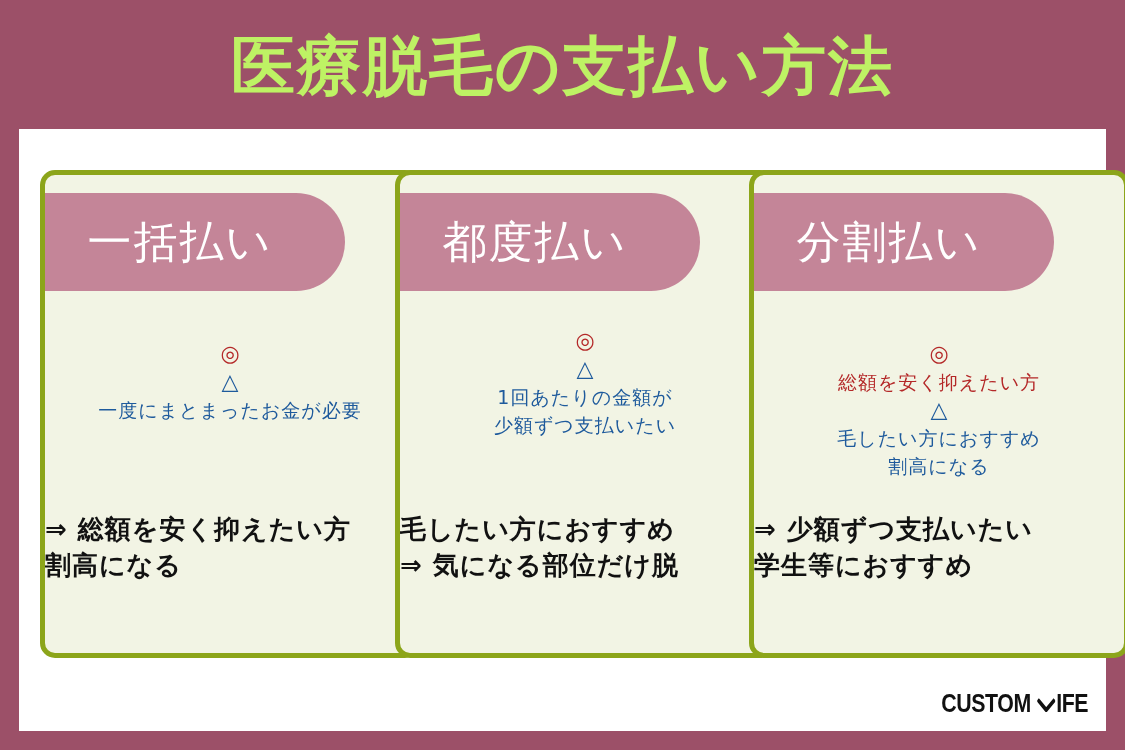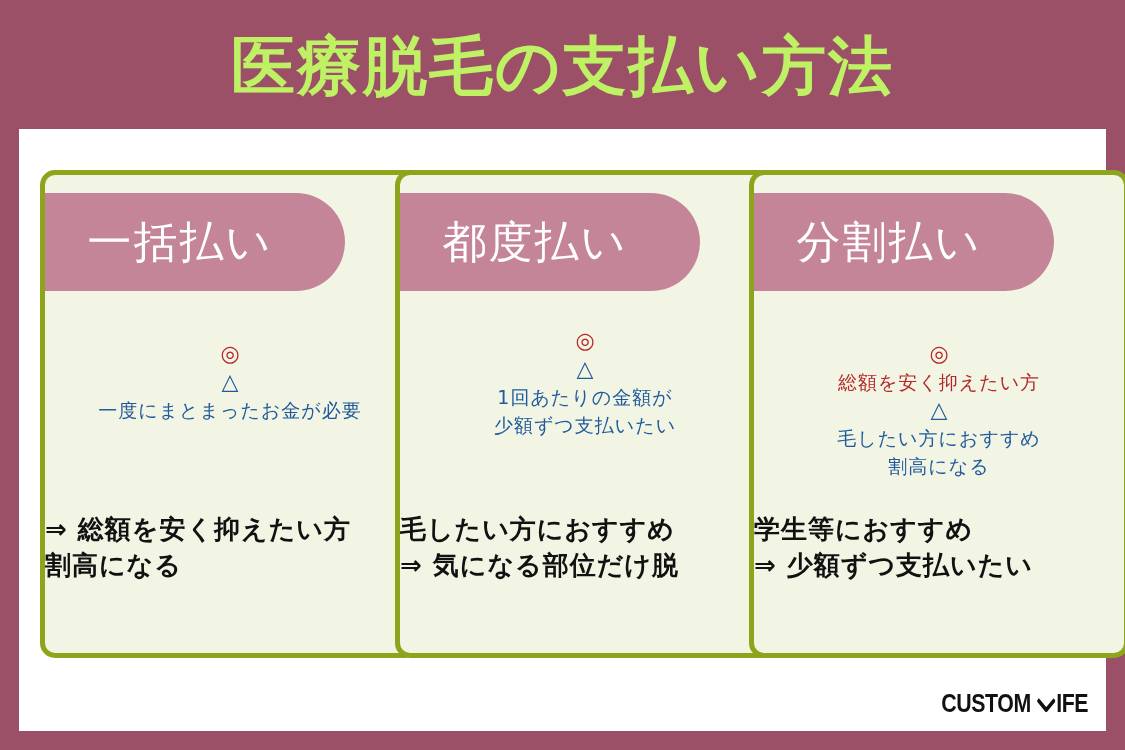--- a/index.html
+++ b/index.html
@@ -157,22 +157,22 @@
       <div class="pill-label">分割払い</div>
     </div>
     <div class="body-block" style="top:165px;">
       <div class="mark good">◎</div>
       <div class="pro">総額を安く抑えたい方</div>
       <div class="mark tri">△</div>
       <div class="con">毛したい方におすすめ</div>
       <div class="con">割高になる</div>
     </div>
     <div class="rec" style="top:336px;">
+      <div>⇒ 少額ずつ支払いたい</div>
       <div>学生等におすすめ</div>
-      <div>⇒ 少額ずつ支払いたい</div>
     </div>
   </div>
 
   <div class="logo">
     <span>CUSTOM</span><span class="v-mark"><svg width="22" height="14" viewBox="0 0 22 14">
           <polyline points="2,3 11,12 20,3" fill="none" stroke="#111111" stroke-width="4" stroke-linecap="square"></polyline>
         </svg></span><span>IFE</span>
   </div>
 </div>
 

